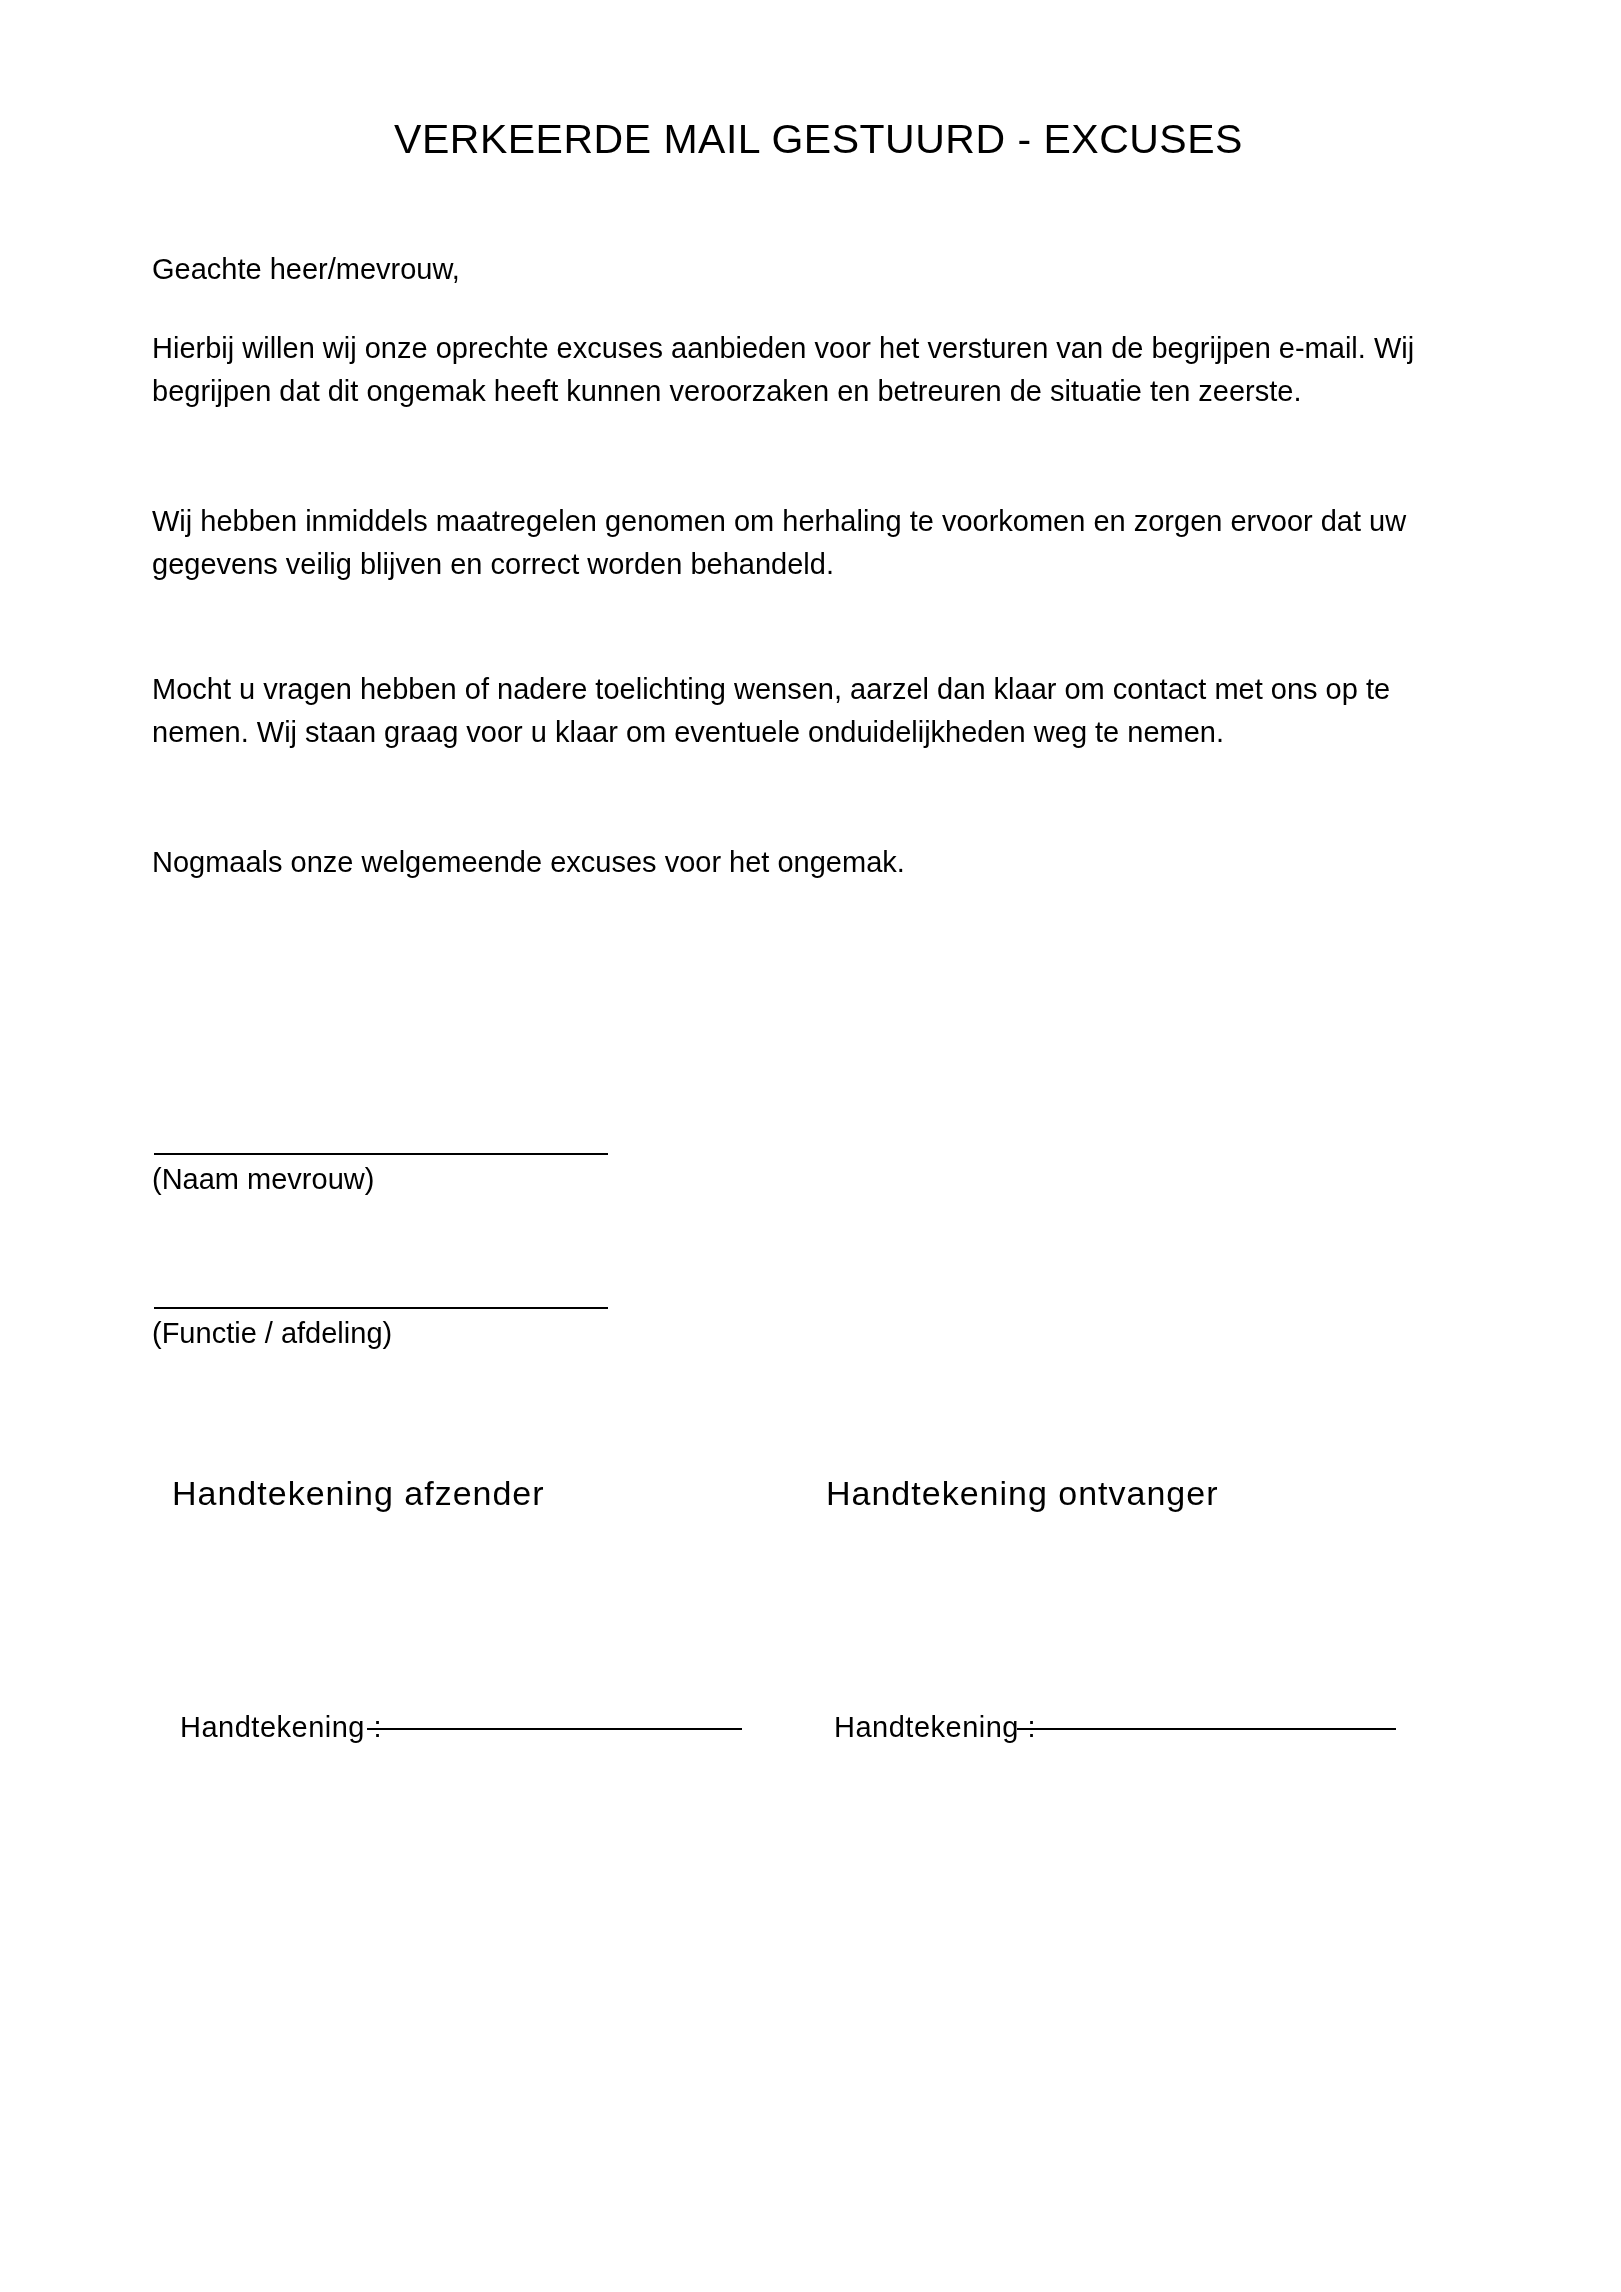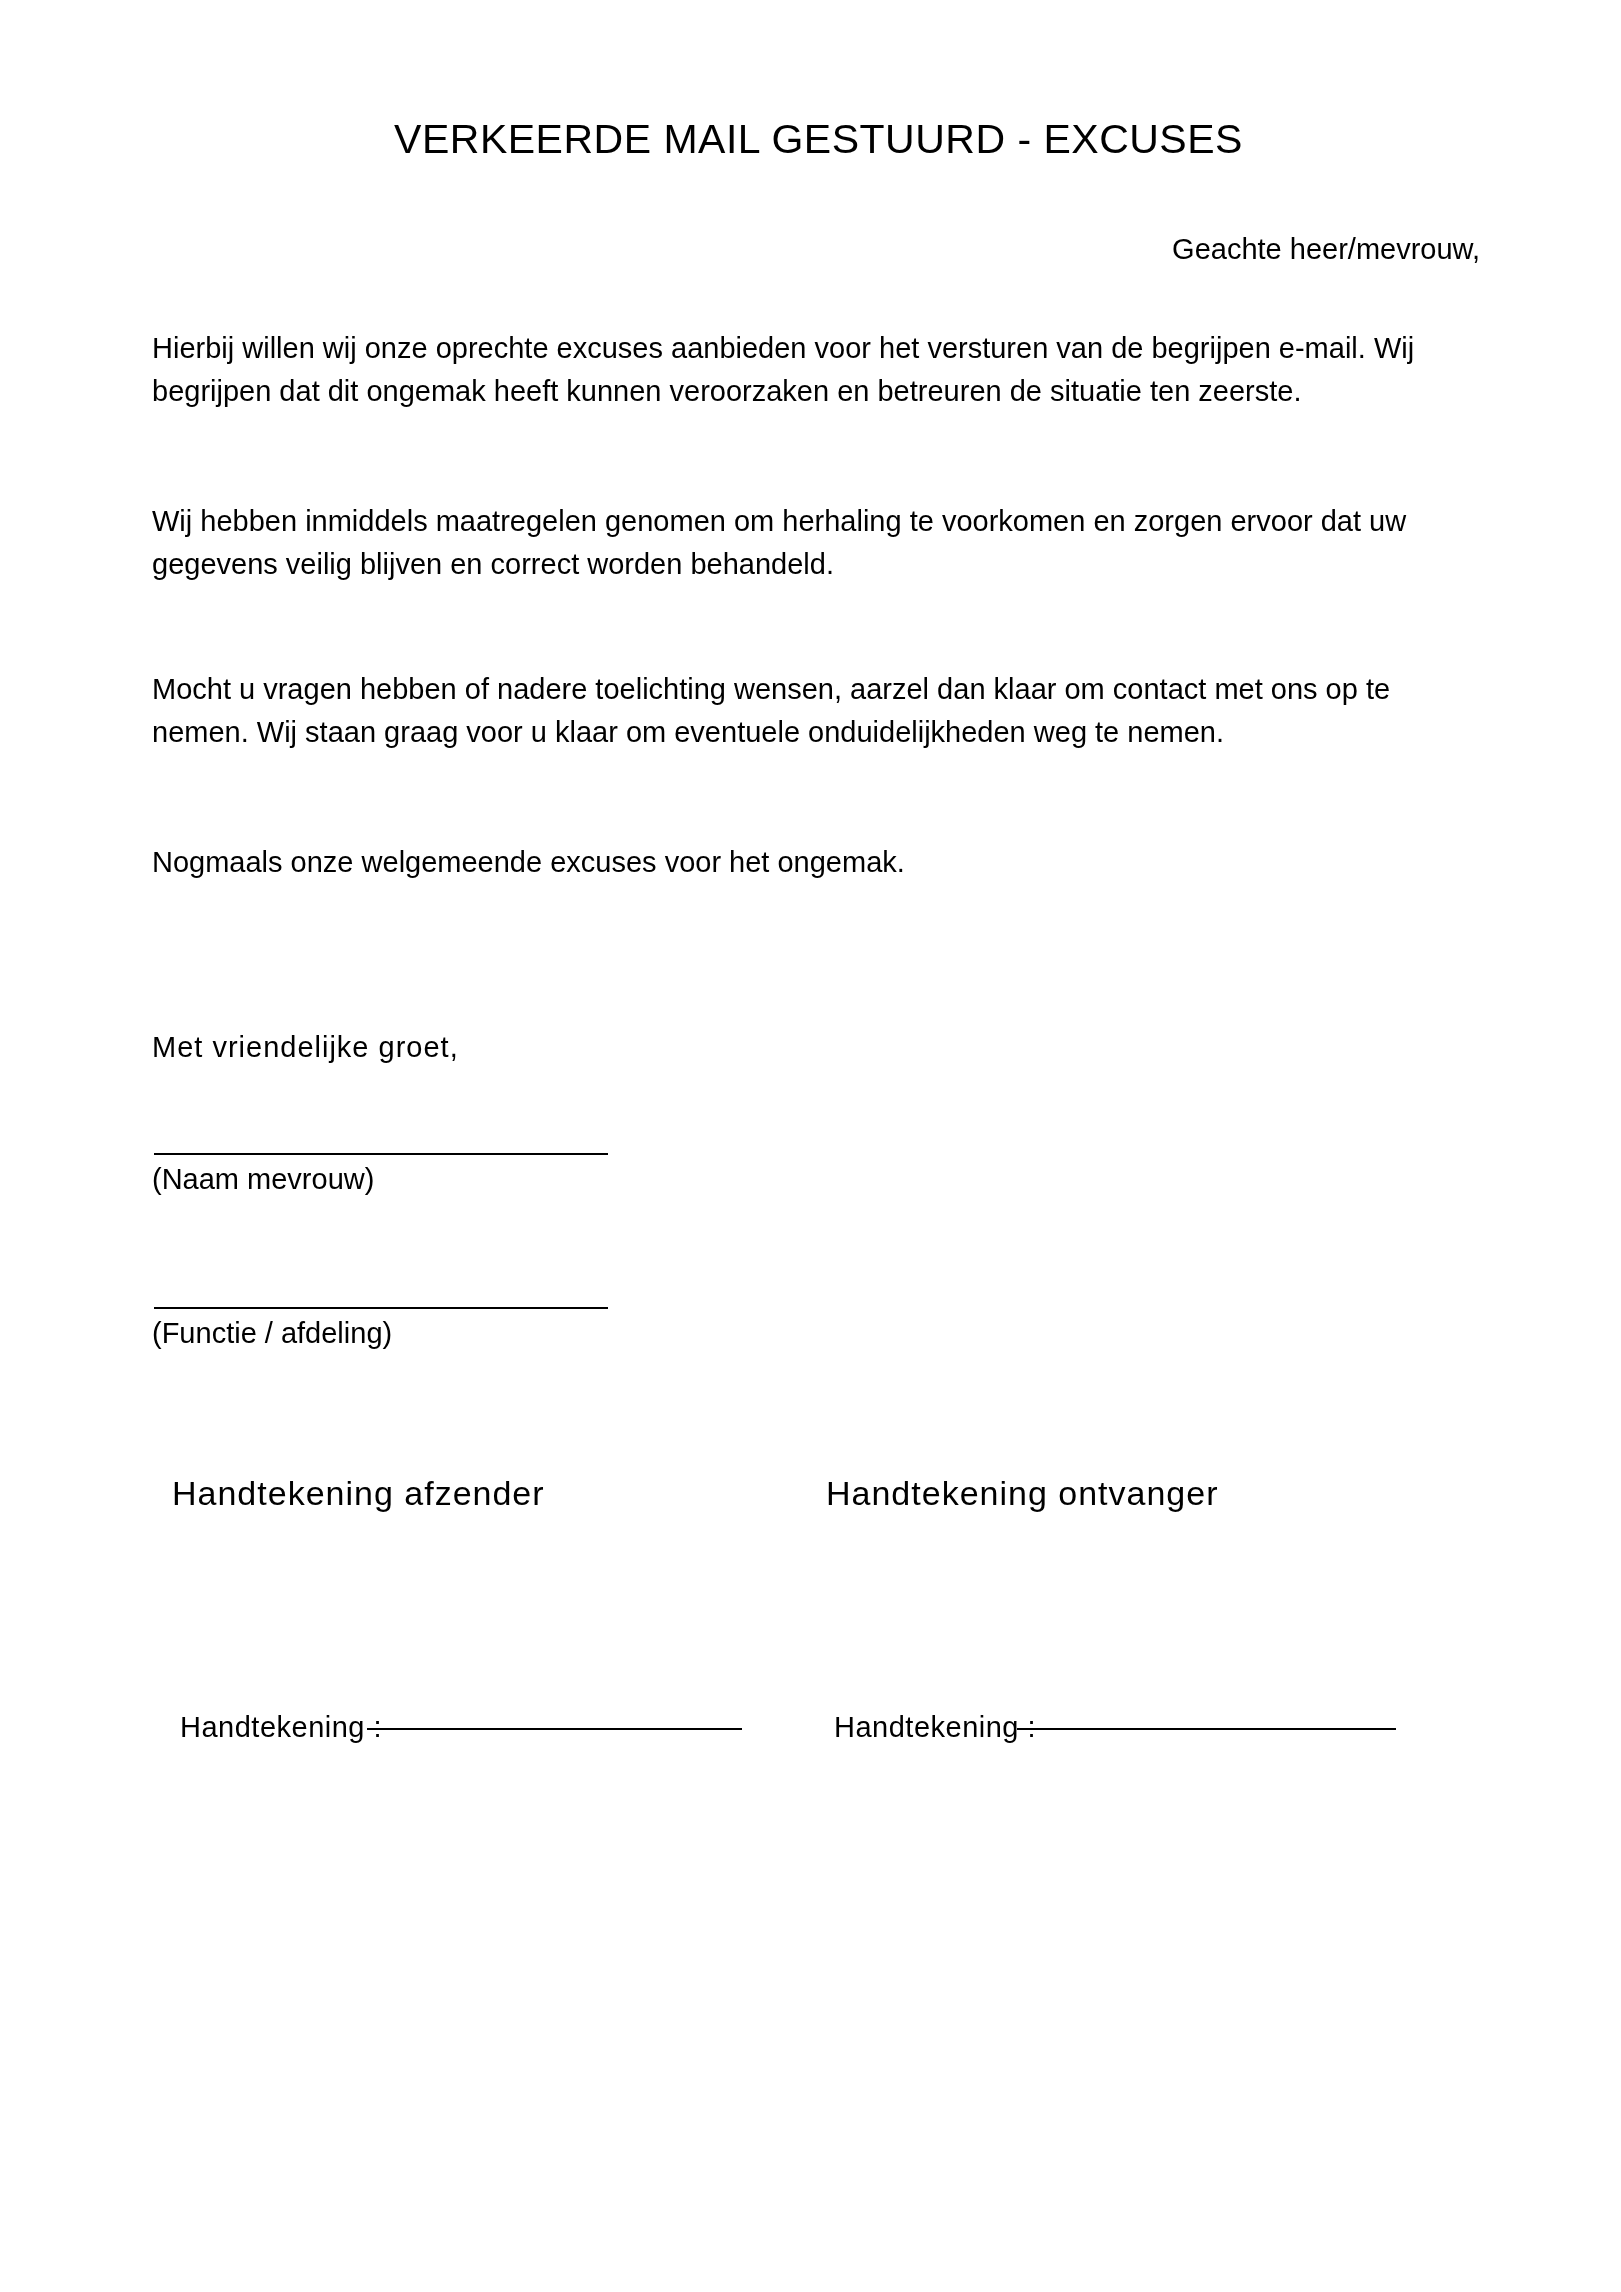--- a/index.html
+++ b/index.html
@@ -31,21 +31,21 @@
   }
   .text-block {
     position: absolute;
     left: 152px;
     width: 1328px;
     margin: 0;
     font-size: 29px;
     font-weight: 400;
     line-height: 43px;
   }
-  .salutation   { top: 228px; text-align: right; }
+  .salutation   { top: 248px; }
   .para-1       { top: 327px; }
   .para-2       { top: 500px; }
   .para-3       { top: 668px; }
   .para-4       { top: 841px; }
   .closing      { top: 1026px; letter-spacing: 1px; }
   .name-label   { top: 1158px; }
   .func-label   { top: 1312px; }
 
   .rule {
     position: absolute;
@@ -87,21 +87,20 @@
   <p class="text-block salutation">Geachte heer/mevrouw,</p>
 
   <p class="text-block para-1">Hierbij willen wij onze oprechte excuses aanbieden voor het versturen van de begrijpen e-mail. Wij begrijpen dat dit ongemak heeft kunnen veroorzaken en betreuren de situatie ten zeerste.</p>
 
   <p class="text-block para-2">Wij hebben inmiddels maatregelen genomen om herhaling te voorkomen en zorgen ervoor dat uw gegevens veilig blijven en correct worden behandeld.</p>
 
   <p class="text-block para-3">Mocht u vragen hebben of nadere toelichting wensen, aarzel dan klaar om contact met ons op te nemen. Wij staan graag voor u klaar om eventuele onduidelijkheden weg te nemen.</p>
 
   <p class="text-block para-4">Nogmaals onze welgemeende excuses voor het ongemak.</p>
 
-  <p class="text-block closing">Met vriendelijke groet,</p>
 
   <div class="rule name-line"></div>
 
   <p class="text-block name-label">(Naam mevrouw)</p>
 
   <div class="rule function-line"></div>
 
   <p class="text-block func-label">(Functie / afdeling)</p>
 
   <p class="sig-header sig-header-sender">Handtekening afzender</p>

